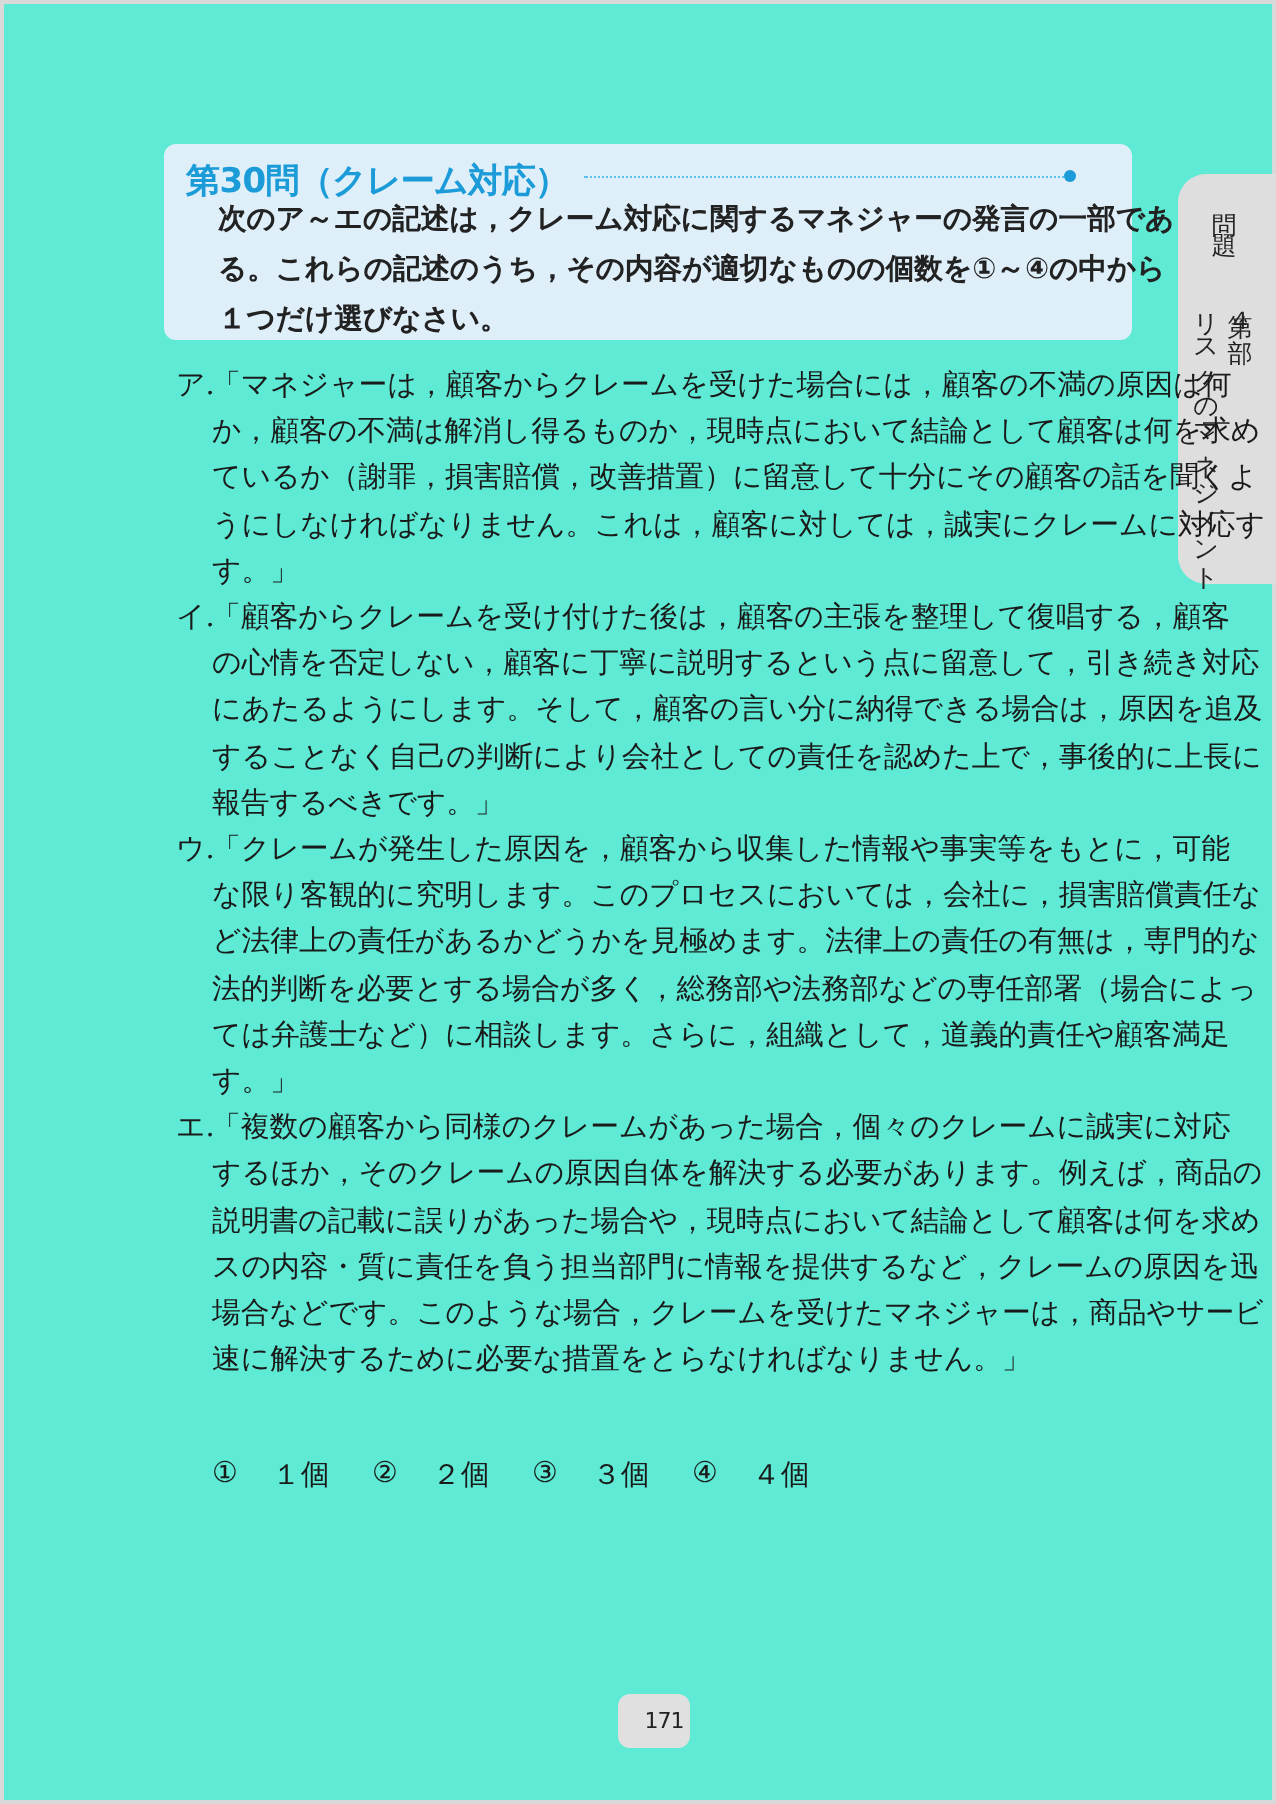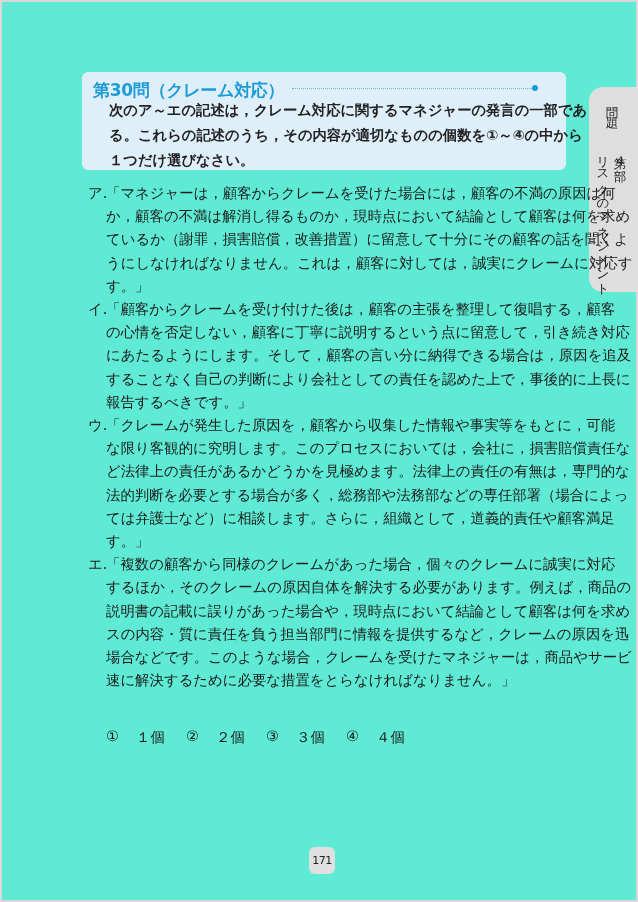--- a/index.html
+++ b/index.html
@@ -84,20 +84,21 @@
     .choice .num { width: 30px; }
 
     .page-number {
       position: absolute; left: 307px; top: 845px;
       width: 26px; height: 27px;
       background: #e0e0e0; border-radius: 6px;
       font-family: "DejaVu Sans", sans-serif;
       font-size: 11px; color: #222;
       display: flex; align-items: center; justify-content: center;
       letter-spacing: -0.5px;
+      padding-left: 10px;
     }
   </style>
 </head>
 <body>
 
 <div class="page">
 
   <div class="question-box">
     <div class="q-heading">第30問（クレーム対応）</div>
     <div class="q-rule"></div>

